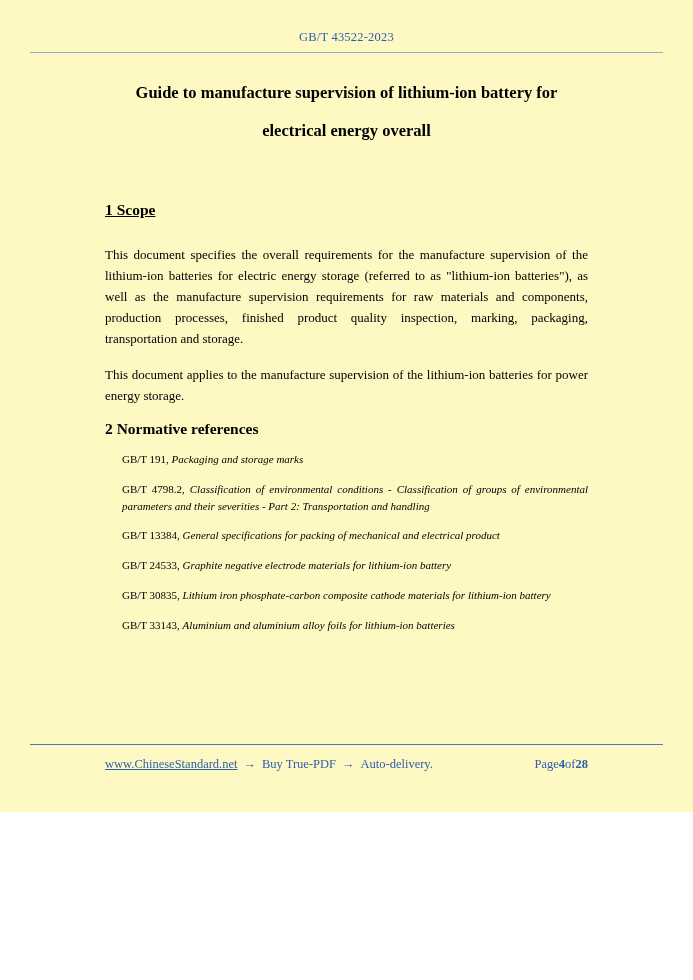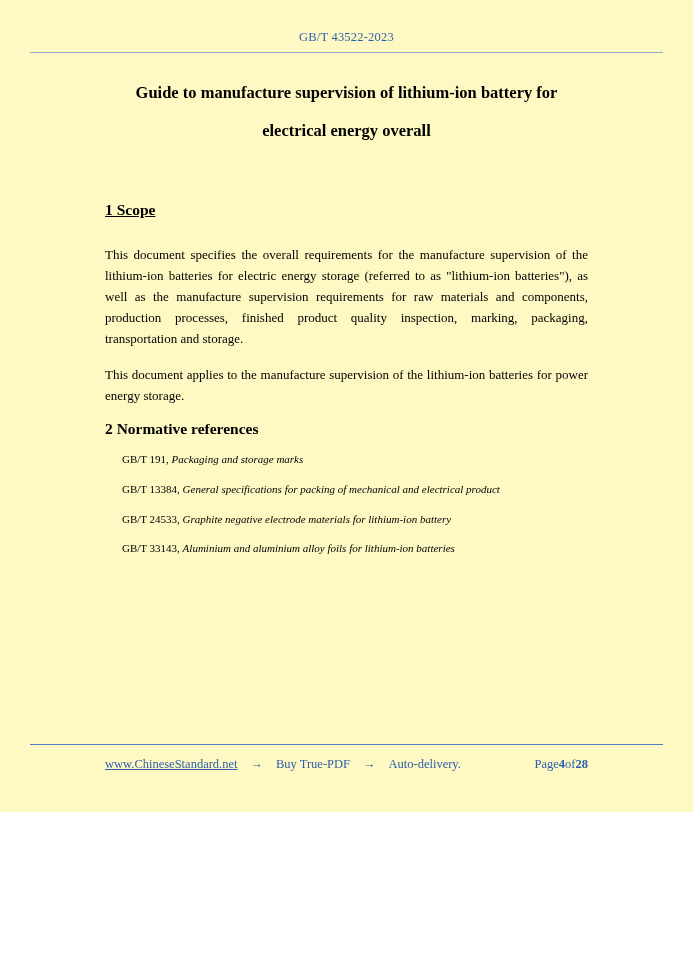--- a/index.html
+++ b/index.html
@@ -78,21 +78,21 @@
     margin: 0;
   }
   .footer-row {
     margin: 12px 75px 0 75px;
     display: flex;
     justify-content: space-between;
     align-items: baseline;
     color: #2c5fae;
     font-size: 12.5px;
   }
-  .footer-left { display: flex; gap: 13px; align-items: baseline; justify-content: flex-end; }
+  .footer-left { display: flex; gap: 6px; align-items: baseline; justify-content: flex-end; }
   .footer-right { display: flex; align-items: baseline; }
   .footer-link {
     color: #2c5fae;
     text-decoration: underline;
     cursor: pointer;
   }
   .page-num { font-weight: bold; }
 </style>
 </head>
 <body>
@@ -117,26 +117,28 @@
 
     <p class="body-par">This document applies to the manufacture supervision of the lithium-ion batteries for power energy storage.</p>
 
     <h2 class="section-heading heading-normative">2 Normative references</h2>
 
 
     <div class="ref-list">
 
       <p class="ref-item"><span class="ref-code">GB/T 191, </span><em class="ref-title">Packaging and storage marks</em></p>
 
+      <p class="ref-item"><span class="ref-code">GB/T 4798.2, </span><em class="ref-title">Classification of environmental conditions - Classification of groups of environmental parameters and their severities - Part 2: Transportation and handling</em></p>
 
       <p class="ref-item"><span class="ref-code">GB/T 13384, </span><em class="ref-title">General specifications for packing of mechanical and electrical product</em></p>
 
 
       <p class="ref-item"><span class="ref-code">GB/T 24533, </span><em class="ref-title">Graphite negative electrode materials for lithium-ion battery</em></p>
 
+      <p class="ref-item"><span class="ref-code">GB/T 30835, </span><em class="ref-title">Lithium iron phosphate-carbon composite cathode materials for lithium-ion battery</em></p>
 
 
       <p class="ref-item"><span class="ref-code">GB/T 33143, </span><em class="ref-title">Aluminium and aluminium alloy foils for lithium-ion batteries</em></p>
 
     </div>
   </div>
 
   <div class="page-footer">
     <hr class="footer-rule">
     <div class="footer-row">

